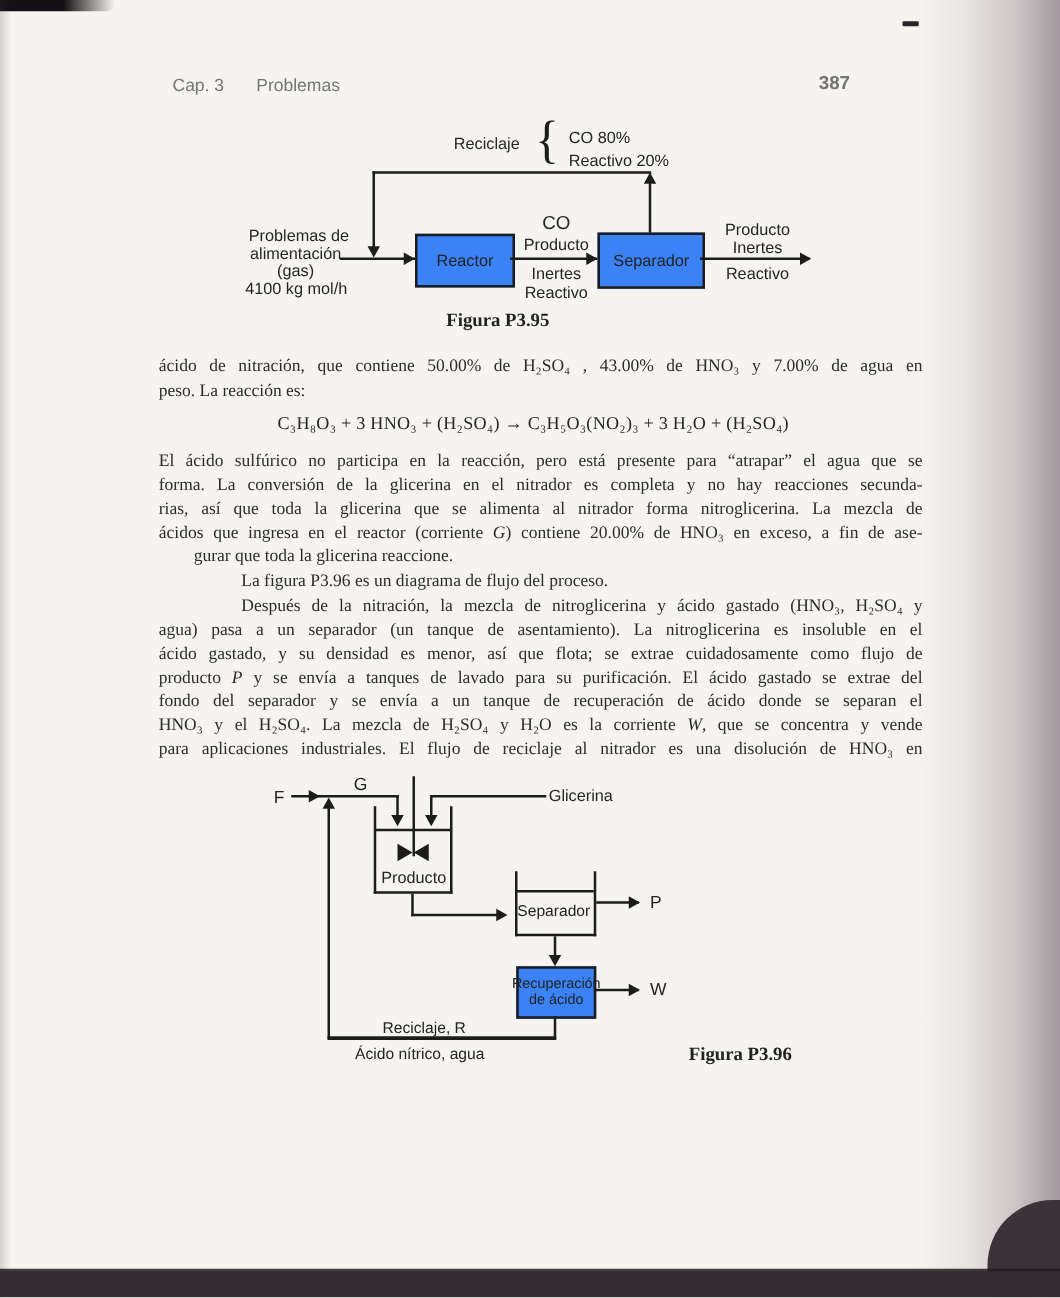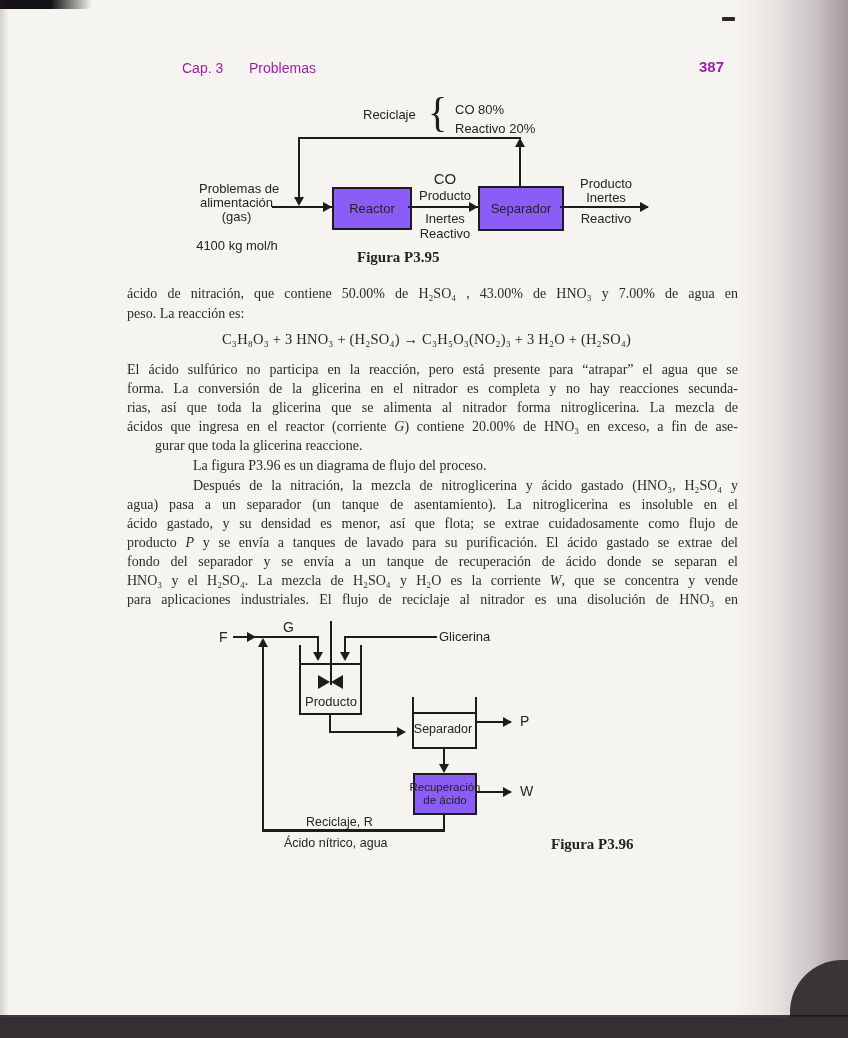--- a/index.html
+++ b/index.html
@@ -13,39 +13,39 @@
   .edge-left{position:absolute;left:0;top:0;width:9px;height:100%;
      background:linear-gradient(to right,rgba(60,50,55,0.18),rgba(60,50,55,0));}
   .dash-top-right{position:absolute;left:722px;top:17px;width:13px;height:4px;background:#2a2528;border-radius:1px;}
   .right-band{position:absolute;right:0;top:0;width:115px;height:100%;
      background:linear-gradient(to right,rgba(166,155,161,0) 0%,rgba(166,155,161,0.18) 35%,rgba(152,140,147,0.45) 70%,rgba(140,128,136,0.8) 100%);}
   .bottom-band{position:absolute;left:0;bottom:0;width:100%;height:21px;background:#352e32;
      box-shadow:0 -2px 0 rgba(30,25,28,0.85);}
   .corner-br{position:absolute;right:0;bottom:16px;width:58px;height:62px;background:#3a3337;
      border-radius:52px 0 0 0;}
   
-  .hdr{font-size:14px;color:#a21caf;margin-left:44px;}
+  .hdr{font-size:14px;color:#737373;}
   .pagenum{font-weight:bold;font-size:15px;}
   
   .tl{position:absolute;left:127px;width:611px;height:19px;font-size:14px;line-height:19px;
       text-align:justify;text-align-last:justify;white-space:nowrap;}
   .tl.short{text-align:center;text-align-last:left;}
   .tl.ind{padding-left:66px;width:545px;}
   .tl .i{font-style:italic;}
   .eq{position:absolute;left:222px;top:331px;font-size:14.5px;color:#262626;letter-spacing:0.2px;}
   .cap{position:absolute;font-weight:bold;font-size:15px;color:#222;}
   
   .hline,.vline{position:absolute;background:#1c1c1c;}
   .hline{height:2px;} .vline{width:2px;}
   .thin{height:1.5px;}
   .arr{position:absolute;width:0;height:0;}
   .arr.r{border-top:5px solid transparent;border-bottom:5px solid transparent;border-left:9px solid #1c1c1c;}
   .arr.d{border-left:5px solid transparent;border-right:5px solid transparent;border-top:9px solid #1c1c1c;}
   .arr.u{border-left:5px solid transparent;border-right:5px solid transparent;border-bottom:9px solid #1c1c1c;}
-  .pbox{position:absolute;border:2px solid #1c1c1c;background:#8b5cf6;display:flex;align-items:center;
+  .pbox{position:absolute;border:2px solid #1c1c1c;background:#3b82f6;display:flex;align-items:center;
         justify-content:center;font-family:"Liberation Sans",sans-serif;font-size:13px;color:#222;text-align:center;}
   .dlabel{position:absolute;font-family:"Liberation Sans",sans-serif;font-size:13px;color:#242424;white-space:nowrap;}
   .dlabel.c{text-align:center;}
   .brace{position:absolute;font-family:"Liberation Serif",serif;font-weight:300;font-size:40px;color:#1c1c1c;
          transform:scaleY(1.05);}
   .bt{position:absolute;width:0;height:0;}
   .bt.le{border-top:7px solid transparent;border-bottom:7px solid transparent;border-left:12px solid #1c1c1c;}
   .bt.ri{border-top:7px solid transparent;border-bottom:7px solid transparent;border-right:12px solid #1c1c1c;}
 </style>
 </head>
@@ -66,21 +66,21 @@
 
     <div class="hline" style="left:298px;top:137px;width:223px;"></div>
     <div class="vline" style="left:298px;top:137px;height:61px;"></div>
     <div class="arr d" style="left:294px;top:197px;"></div>
     <div class="vline" style="left:519px;top:146px;height:41px;"></div>
     <div class="arr u" style="left:515px;top:138px;"></div>
 
     <div class="dlabel c" style="left:199px;top:181px;width:75px;">Problemas de</div>
     <div class="dlabel c" style="left:199px;top:195px;width:75px;">alimentación</div>
     <div class="dlabel c" style="left:199px;top:209px;width:75px;">(gas)</div>
-    <div class="dlabel c" style="left:195px;top:238px;width:84px;">4100 kg mol/h</div>
+    <div class="dlabel c" style="left:195px;top:223px;width:84px;">4100 kg mol/h</div>
     <div class="hline" style="left:272px;top:206px;width:60px;"></div>
     <div class="arr r" style="left:323px;top:202px;"></div>
 
     <div class="pbox" style="left:332px;top:187px;width:76px;height:39px;">Reactor</div>
 
     <div class="hline" style="left:408px;top:206px;width:70px;"></div>
     <div class="arr r" style="left:469px;top:202px;"></div>
     <div class="dlabel c" style="left:405px;top:170px;width:80px;font-size:15px;">CO</div>
     <div class="dlabel c" style="left:405px;top:188px;width:80px;">Producto</div>
     <div class="dlabel c" style="left:405px;top:211px;width:80px;">Inertes</div>

